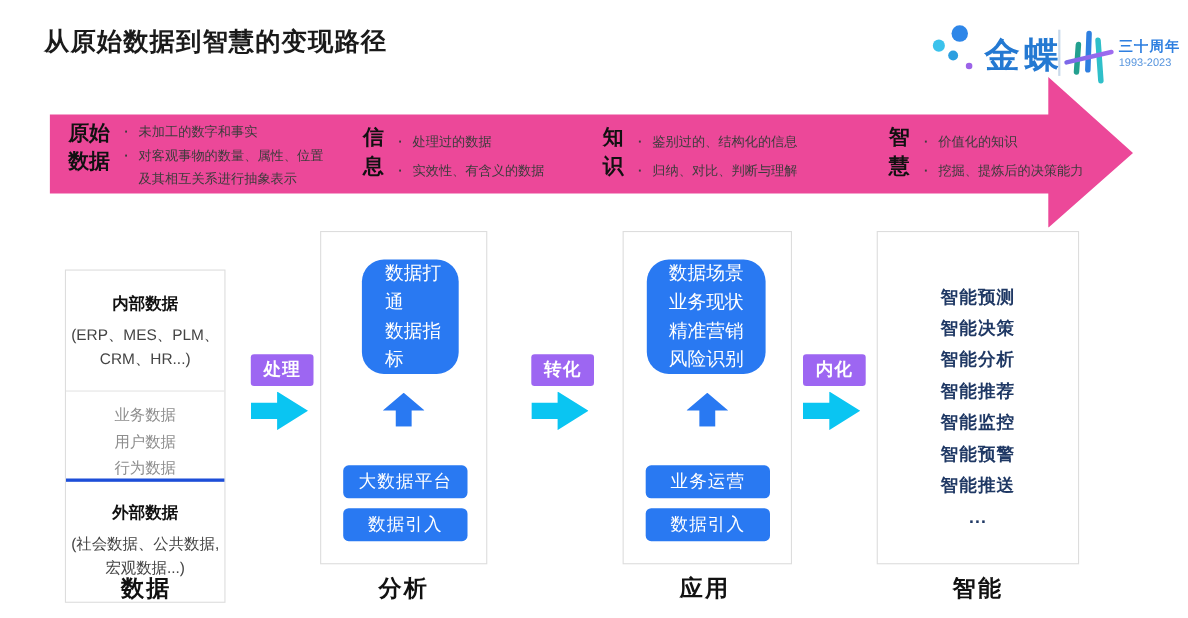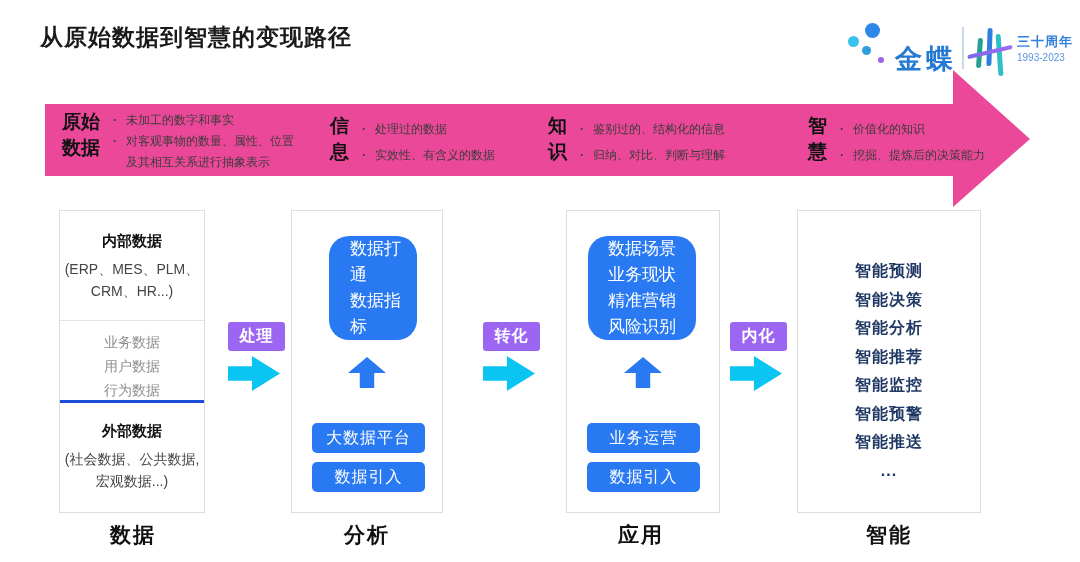--- a/index.html
+++ b/index.html
@@ -14,22 +14,22 @@
     font-size:23px; font-weight:700; color:#1a1a1a; letter-spacing:1px;
   }
   
   .logo { position:absolute; left:845px; top:16px; width:232px; height:66px; }
   .logo .dot { position:absolute; border-radius:50%; }
   .dot-blue   { left:20px; top:7px;  width:15px; height:15px; background:#2e86e8; }
   .dot-cyan   { left:3px;  top:20px; width:11px; height:11px; background:#3bc2ec; }
   .dot-teal   { left:17px; top:30px; width:9px;  height:9px;  background:#2d9fe0; }
   .dot-purple { left:33px; top:41px; width:6px;  height:6px;  background:#9c63e8; }
   .brand-text {
-    position:absolute; left:50px; top:25px;
-    font-size:27px; font-weight:700; color:#2479d2; letter-spacing:4px;
+    position:absolute; left:50px; top:13px;
+    font-size:32px; font-weight:700; color:#2479d2; letter-spacing:4px;
   }
   .logo-divider { position:absolute; left:117px; top:11px; width:2px; height:42px; background:#c9d9ea; }
   .emblem { position:absolute; left:128px; top:4px; width:42px; height:58px; }
   .stroke { position:absolute; border-radius:3px; width:5px; }
   .stroke1 { left:4px;  top:18px; height:30px; background:#23a08f; transform:rotate(4deg); }
   .stroke2 { left:14px; top:8px;  height:38px; background:#2e7fe0; transform:rotate(2deg); }
   .stroke3 { left:24px; top:14px; height:42px; background:#2fbfc9; transform:rotate(-4deg); }
   .slash   { position:absolute; left:-6px; top:30px; width:46px; height:4px; border-radius:2px;
              background:linear-gradient(90deg,#7b68e8,#a06bf0); transform:rotate(-13deg); }
   .ann-text  { position:absolute; left:172px; top:17px; font-size:13px; font-weight:700; color:#2e7fe0; letter-spacing:1px; }
@@ -42,21 +42,21 @@
   .stage { position:absolute; display:flex; gap:13px; top:43px; }
   .stage--first { top:39px; }
   .stage-heading { font-size:19px; font-weight:700; line-height:26px; color:#111; white-space:nowrap; }
   .stage-points { padding-top:3px; }
   .point { display:flex; gap:9px; font-size:12px; color:#3c3c3c; line-height:26px; }
   .stage--first .point { line-height:21px; }
   .stage--first .stage-points { width:182px; padding-top:1px; }
   .point::before { content:"·"; font-weight:700; color:#3c3c3c; flex:none; }
   
   .box { position:absolute; top:210px; height:303px; background:#fff; border:1px solid #dddddd; }
-  .box-data     { left:59px;  width:146px; }
+  .box-data     { left:59px;  width:146px;margin-top:35px; }
   .box-analyze  { left:291px; width:152px; }
   .box-apply    { left:566px; width:154px; }
   .box-smart    { left:797px; width:184px; }
   .b1-sec { text-align:center; }
   .b1-sec1 { height:109px; padding-top:21px; }
   .b1-sec2 { height:80px; border-top:1px solid #e4e4e4; padding-top:9px; }
   .b1-sec3 { border-top:3px solid #1d4ed8; padding-top:19px; }
   .b1-title { font-size:15px; font-weight:700; color:#111; margin-bottom:7px; }
   .b1-line  { font-size:14px; color:#444; line-height:22px; }
   .b1-gray  { font-size:14px; color:#8e8e8e; line-height:24px; }

